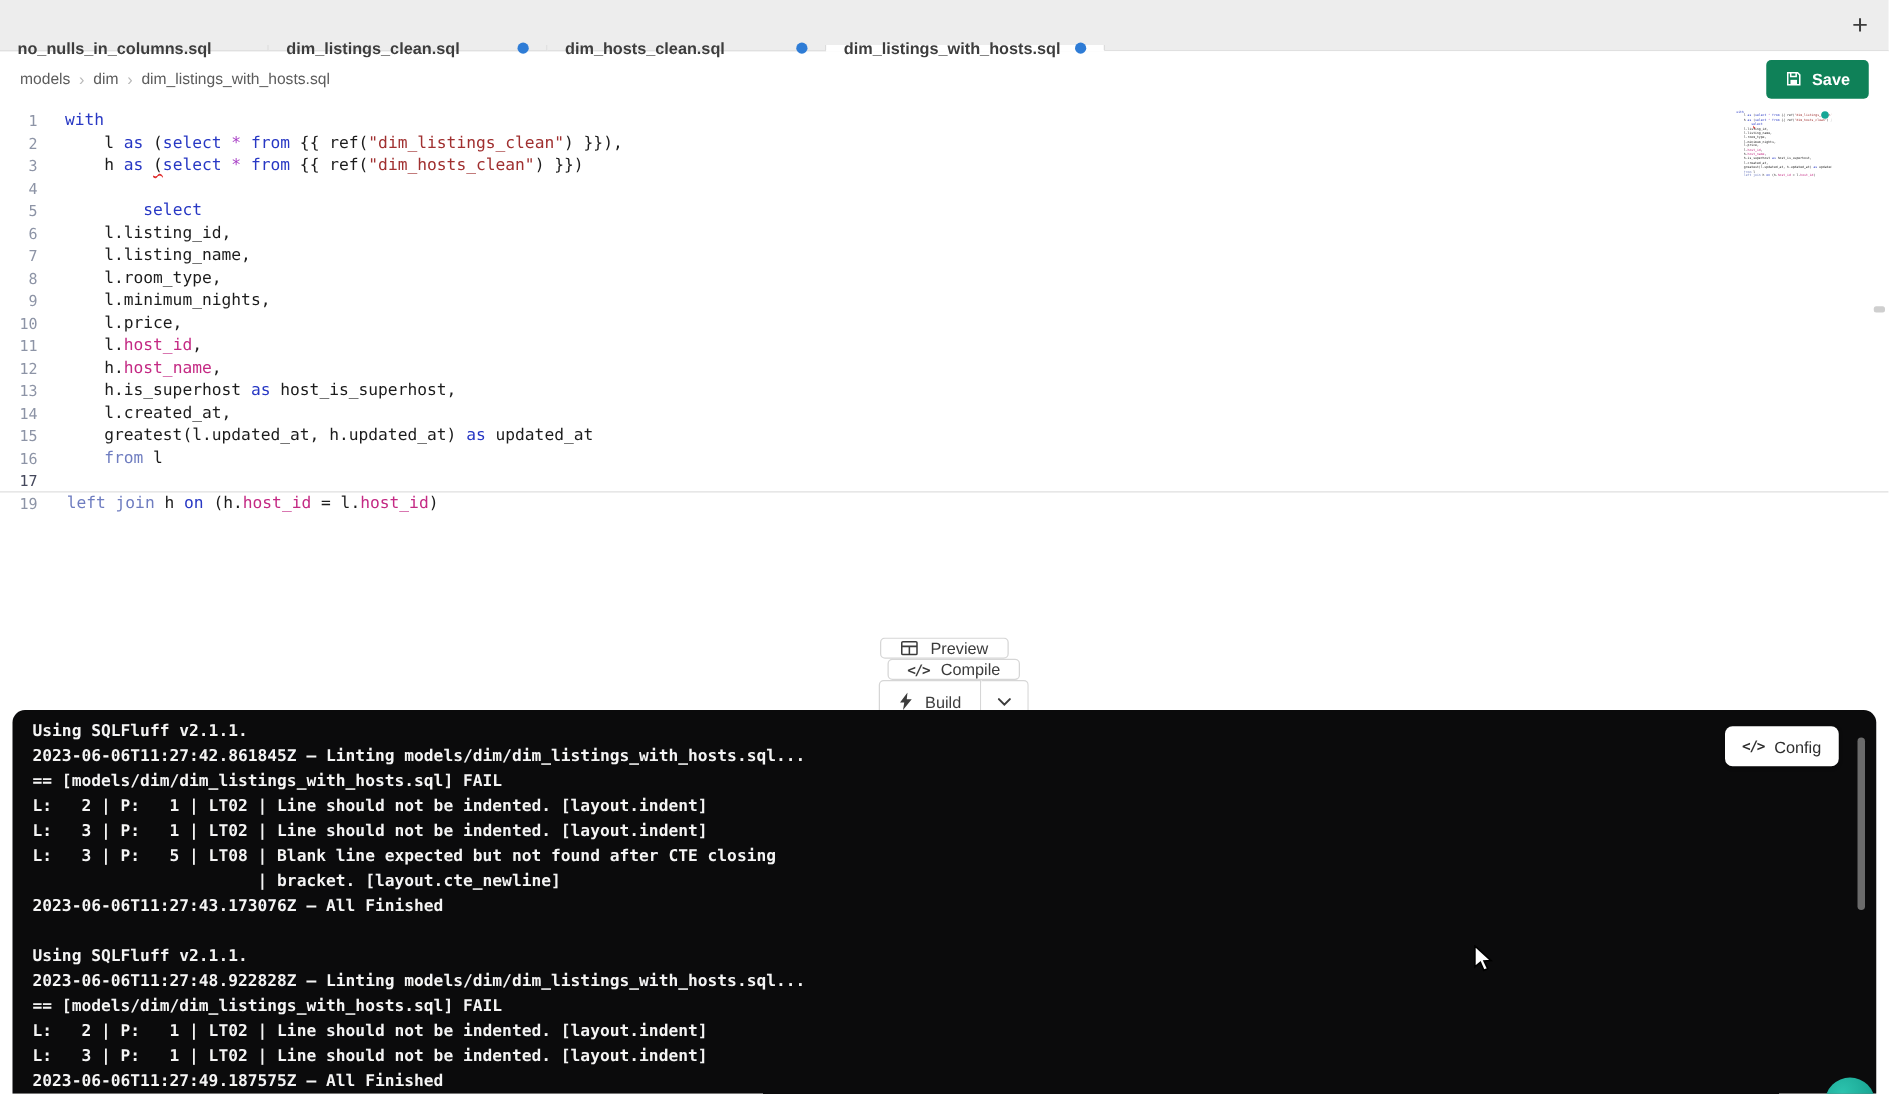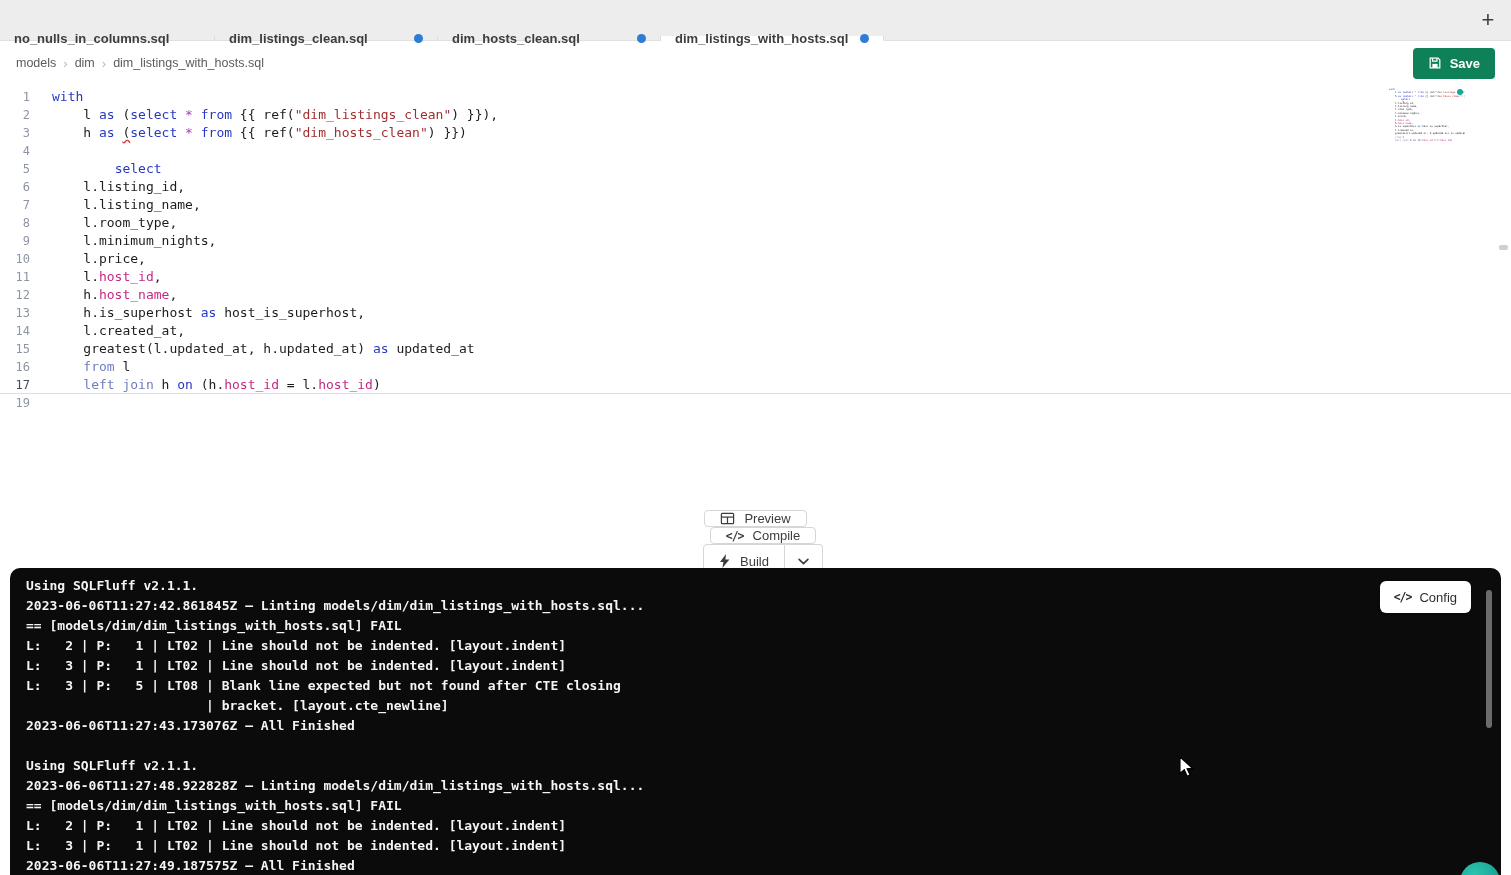--- a/index.html
+++ b/index.html
@@ -26,21 +26,21 @@
   .breadcrumb .sep { color:#b9b9b9; font-size:13px; }
   .breadcrumb .crumb { cursor:default; }
   .save { display:flex; align-items:center; gap:8px; background:var(--save-button,#0f8158); color:#fff;
           border:none; border-radius:4px; height:31px; padding:0 15px; font-size:13px; font-weight:600;
           cursor:pointer; font-family:inherit; }
 
   
   .editor { position:relative; height:425px; background:#fff; padding-top:3px;
             font-family:"DejaVu Sans Mono", monospace; font-size:13px; overflow:hidden; }
   .code-row { display:flex; height:18px; line-height:18px; }
-  .code-row.active { border-bottom:1px solid #dfdfdf; }
+  .code-row.active { border-bottom:1px solid #dfdfdf;flex-direction:column; }
   .ln { width:30px; text-align:right; color:#8d94a6; font-size:12px; flex:0 0 auto; user-select:none; }
   .code-row.active .ln { color:#45485c; }
   .code { margin-left:22px; white-space:pre; color:#1c1c1c; }
   .tok-pl  { color:#1c1c1c; }
   .tok-kw  { color:var(--keyword,#2838c4); }
   .tok-kw2 { color:var(--keyword-soft,#6f7dc0); }
   .tok-str { color:var(--string,#a03030); }
   .tok-op  { color:var(--operator,#a63bc4); }
   .tok-var { color:var(--identifier,#c42a84); }
   .tok-sq  { text-decoration-line:underline; text-decoration-style:wavy; text-decoration-color:#e03030; text-underline-offset:2px; }

